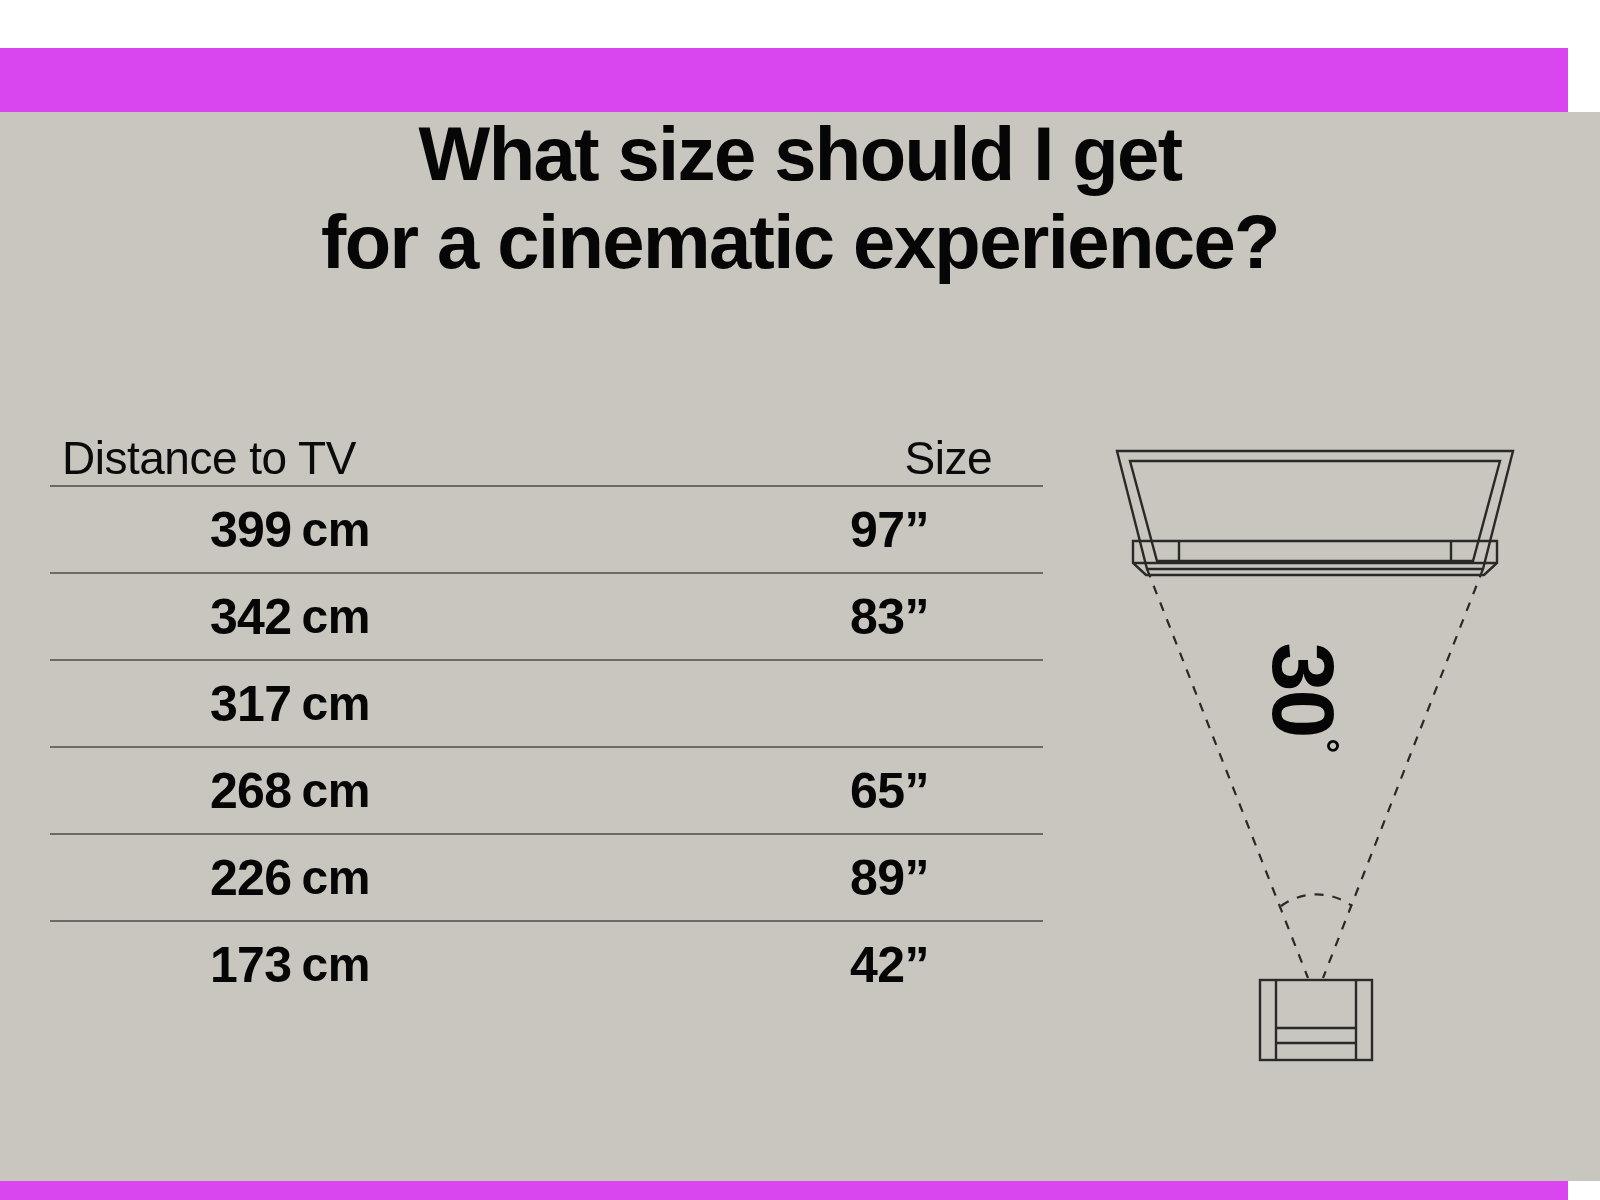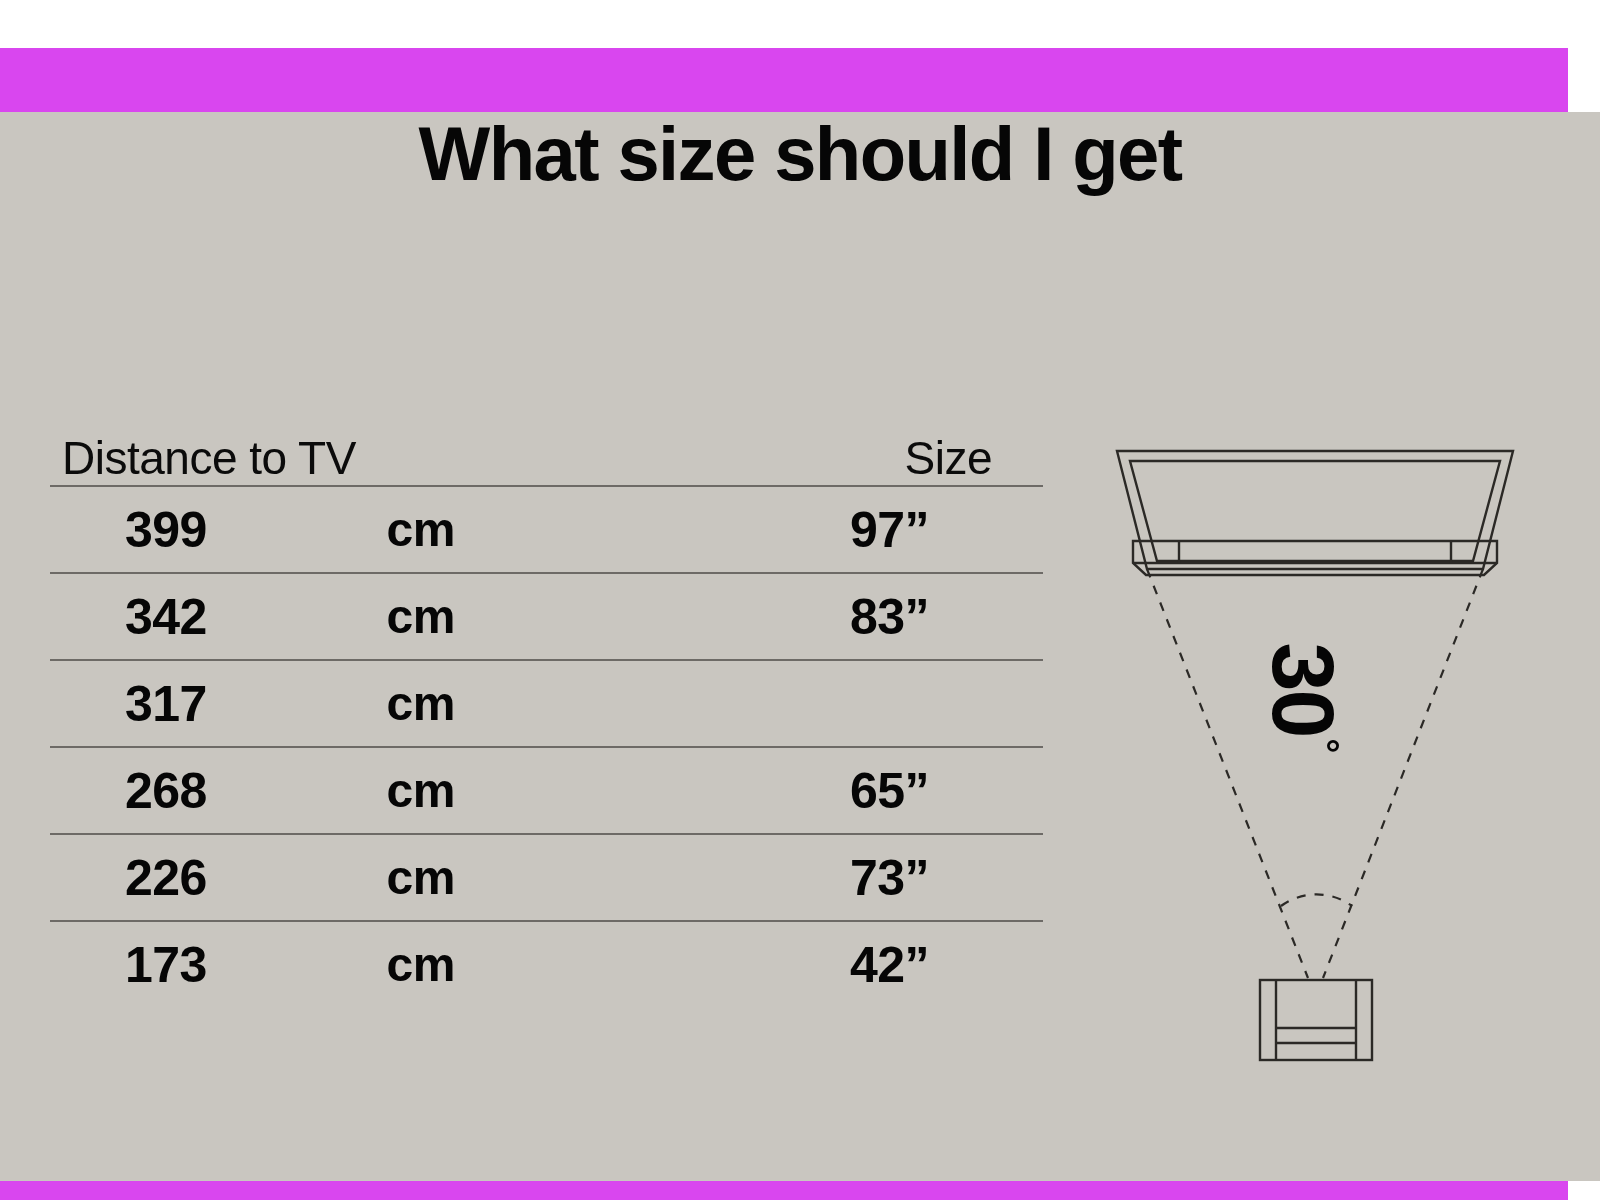--- a/index.html
+++ b/index.html
@@ -89,21 +89,21 @@
     height: 85px;
     display: flex;
     align-items: center;
     justify-content: center;
     color: #060606;
     font-weight: 700;
     font-size: 50px;
     letter-spacing: -0.6px;
     white-space: nowrap;
   }
-  .cell-distance { left: 75px; width: 330px; justify-content: space-between; }
+  .cell-distance { left: 75px; width: 330px; }
   .cell-size     { left: 737px; width: 205px; text-align: right; }
   .cell .unit {
     font-size: 48px;
     margin-left: 10px;
     letter-spacing: -0.4px;
   }
 
   
   #diagram {
     position: absolute;
@@ -143,20 +143,21 @@
 </style>
 </head>
 <body>
 
 <div id="canvas">
 
   <div id="panel"></div>
 
   <div id="title">
     <span class="line">What size should I get</span>
+    <span class="line">for a cinematic experience?</span>
   </div>
 
   <div id="table-wrap">
 
     <div class="thead">
       <div class="th th-distance">Distance to TV</div>
       <div class="th th-size">Size</div>
     </div>
 
     <div class="rule"></div>
@@ -193,21 +194,21 @@
       </div>
       <div class="cell cell-size">65”</div>
     </div>
 
     <div class="rule"></div>
     <div class="row">
       <div class="cell cell-distance">
         <span>226</span>
         <span class="unit">cm</span>
       </div>
-      <div class="cell cell-size">73”</div>
+      <div class="cell cell-size">89”</div>
     </div>
 
     <div class="rule"></div>
     <div class="row">
       <div class="cell cell-distance">
         <span>173</span>
         <span class="unit">cm</span>
       </div>
       <div class="cell cell-size">42”</div>
     </div>

